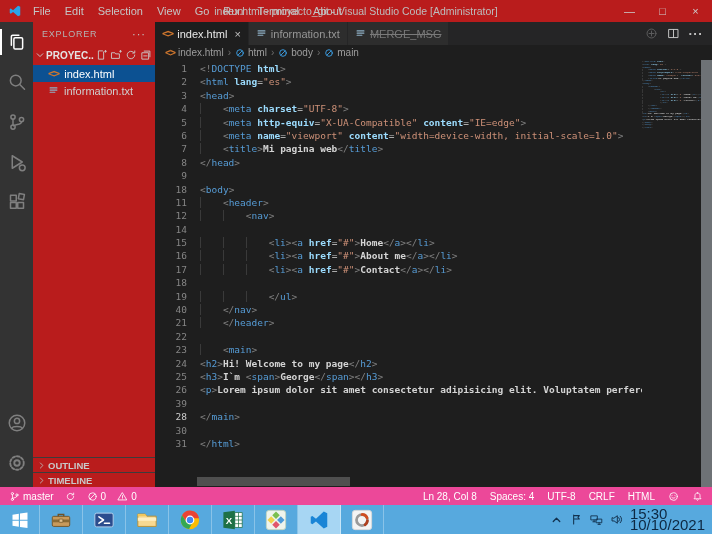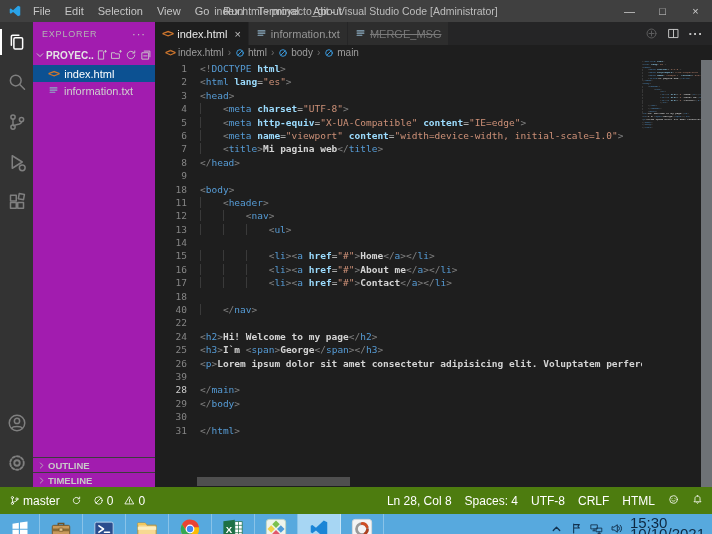--- a/index.html
+++ b/index.html
@@ -6,38 +6,38 @@
   html,body { background:#000; }
   #screen{
     position:relative; width:712px; height:534px; overflow:hidden;
     font-family:"Liberation Sans", sans-serif; background:#1e1e1e;
     -webkit-font-smoothing:antialiased;
   }
   svg{ display:block; }
   .icn{ display:inline-flex; align-items:center; justify-content:center; line-height:1; }
 
   
-  #titlebar{ height:22px; background:#404040; display:flex; align-items:center; color:#c5c5c5; position:relative; }
+  #titlebar{ height:22px; background:#b91c1c; display:flex; align-items:center; color:#c5c5c5; position:relative; }
   #vscode-logo{ margin:0 4px 0 8px; font-size:14px; color:#29a8e8; }
   #menubar{ display:flex; font-size:11px; }
   .menu{ padding:0 7px; line-height:22px; cursor:default; }
   #window-title{ position:absolute; left:50%; top:0; transform:translateX(-50%); line-height:22px; font-size:10.5px; white-space:nowrap; color:#bdbdbd; }
   #win-controls{ margin-left:auto; display:flex; }
   .wc{ width:33px; text-align:center; line-height:22px; font-size:11px; color:#cfcfcf; }
 
   
   #main{ display:flex; height:465px; }
 
   #activitybar{ width:33px; background:#333333; display:flex; flex-direction:column; align-items:center; flex:none; }
   .ab-item{ width:33px; height:40px; display:flex; align-items:center; justify-content:center; color:#7f7f7f; font-size:20px; position:relative; }
   .ab-item.active{ color:#ffffff; }
   .ab-item.active::before{ content:''; position:absolute; left:0; top:7px; bottom:7px; width:2px; background:#fff; }
   #ab-bottom{ margin-top:auto; display:flex; flex-direction:column; align-items:center; padding-bottom:4px; }
 
-  #sidebar{ width:122px; background:#a21caf; color:#cccccc; display:flex; flex-direction:column; flex:none; overflow:hidden; }
+  #sidebar{ width:122px; background:#b91c1c; color:#cccccc; display:flex; flex-direction:column; flex:none; overflow:hidden; }
   .sb-title{ height:23px; display:flex; align-items:center; padding:0 9px; font-size:9px; letter-spacing:.8px; color:#b3b3b3; }
   .sb-title-dots{ margin-left:auto; font-size:11px; letter-spacing:1px; color:#c5c5c5; }
   .sb-section{ height:20px; display:flex; align-items:center; padding:0 3px 0 2px; font-size:10px; font-weight:bold; color:#e4e4e4; gap:1px; }
   .sb-section .icn{ font-size:10px; color:#cccccc; }
   .sb-section-label{ flex:1 1 auto; overflow:hidden; white-space:nowrap; }
   .sb-actions{ display:flex; gap:3px; }
   .sb-actions .icn{ font-size:12px; }
   .file-row{ height:17px; display:flex; align-items:center; gap:5px; padding-left:15px; font-size:11px; color:#cfcfcf; white-space:nowrap; }
   .file-row .icn{ font-size:11px; }
   .file-row.selected{ background:#0c5192; color:#ffffff; }
@@ -69,21 +69,21 @@
   .tk-p{ color:#808080; } .tk-t{ color:#569cd6; } .tk-a{ color:#9cdcfe; font-weight:600; }
   .tk-s{ color:#ce9178; } .tk-o{ color:#d4d4d4; } .tk-x{ color:#d4d4d4; font-weight:600; }
   .tk-w{ background:repeating-linear-gradient(to right,#3a3a3a 0 1px,transparent 1px 22.9px); }
 
   #minimap{ position:absolute; top:1px; right:11px; width:59px; height:260px; overflow:hidden; opacity:.9; }
   .mm-line{ white-space:pre; font-family:"DejaVu Sans Mono", monospace; font-size:2.5px; line-height:2.75px; overflow:hidden; }
   #vscroll{ position:absolute; top:0; right:0; width:11px; height:100%; background:#6e7276; }
   #hscroll{ position:absolute; bottom:1px; left:42px; width:153px; height:9px; background:#4f4f4f; }
 
   
-  #statusbar{ height:27px; background:#4d7c0f; color:#ffffff; display:flex; align-items:center; padding:0 9px; font-size:12px; gap:11px; }
+  #statusbar{ height:18px; background:#ec4899; color:#ffffff; display:flex; align-items:center; padding:0 9px; font-size:10px; gap:11px; }
   .st-item{ display:flex; align-items:center; gap:3px; white-space:nowrap; }
   .st-item .icn{ font-size:11px; }
   #st-right{ margin-left:auto; display:flex; align-items:flex-start; gap:13px; }
 
   
   #taskbar{ height:29px; background:#57a9de; display:flex; align-items:stretch; }
   .tb-btn{ width:43px; display:flex; align-items:center; justify-content:center; border-right:1px solid rgba(255,255,255,.3); }
   .tb-btn:first-child{ width:40px; }
   .tb-btn.active{ background:#a7d6f3; border-right-color:#c7e6f8; }
   #tray{ margin-left:auto; display:flex; align-items:center; gap:7px; padding-right:7px; color:#12314e; }
@@ -392,74 +392,78 @@
             </div>
             <div class="code-line" data-name="code-line">
               <span class="ln" data-name="line-number">11</span>
               <span class="lt" data-name="code-text"><span class="tk-w">    </span><span class="tk-p">&lt;</span><span class="tk-t">header</span><span class="tk-p">&gt;</span></span>
             </div>
             <div class="code-line" data-name="code-line">
               <span class="ln" data-name="line-number">12</span>
               <span class="lt" data-name="code-text"><span class="tk-w">        </span><span class="tk-p">&lt;</span><span class="tk-t">nav</span><span class="tk-p">&gt;</span></span>
             </div>
             <div class="code-line" data-name="code-line">
-              <span class="ln" data-name="line-number">13</span>
-              <span class="lt" data-name="code-text"><span class="tk-w">            </span><span class="tk-p">&lt;</span><span class="tk-t">ul</span><span class="tk-p">&gt;</span></span>
-            </div>
-            <div class="code-line" data-name="code-line">
               <span class="ln" data-name="line-number">14</span>
               <span class="lt" data-name="code-text"></span>
             </div>
             <div class="code-line" data-name="code-line">
               <span class="ln" data-name="line-number">15</span>
               <span class="lt" data-name="code-text"><span class="tk-w">            </span><span class="tk-p">&lt;</span><span class="tk-t">li</span><span class="tk-p">&gt;&lt;</span><span class="tk-t">a</span><span class="tk-a"> href</span><span class="tk-o">=</span><span class="tk-s">"#"</span><span class="tk-p">&gt;</span><span class="tk-x">Home</span><span class="tk-p">&lt;/</span><span class="tk-t">a</span><span class="tk-p">&gt;&lt;/</span><span class="tk-t">li</span><span class="tk-p">&gt;</span></span>
             </div>
             <div class="code-line" data-name="code-line">
               <span class="ln" data-name="line-number">16</span>
               <span class="lt" data-name="code-text"><span class="tk-w">            </span><span class="tk-p">&lt;</span><span class="tk-t">li</span><span class="tk-p">&gt;&lt;</span><span class="tk-t">a</span><span class="tk-a"> href</span><span class="tk-o">=</span><span class="tk-s">"#"</span><span class="tk-p">&gt;</span><span class="tk-x">About me</span><span class="tk-p">&lt;/</span><span class="tk-t">a</span><span class="tk-p">&gt;&lt;/</span><span class="tk-t">li</span><span class="tk-p">&gt;</span></span>
             </div>
             <div class="code-line" data-name="code-line">
               <span class="ln" data-name="line-number">17</span>
               <span class="lt" data-name="code-text"><span class="tk-w">            </span><span class="tk-p">&lt;</span><span class="tk-t">li</span><span class="tk-p">&gt;&lt;</span><span class="tk-t">a</span><span class="tk-a"> href</span><span class="tk-o">=</span><span class="tk-s">"#"</span><span class="tk-p">&gt;</span><span class="tk-x">Contact</span><span class="tk-p">&lt;/</span><span class="tk-t">a</span><span class="tk-p">&gt;&lt;/</span><span class="tk-t">li</span><span class="tk-p">&gt;</span></span>
             </div>
             <div class="code-line" data-name="code-line">
               <span class="ln" data-name="line-number">18</span>
               <span class="lt" data-name="code-text"></span>
             </div>
             <div class="code-line" data-name="code-line">
+              <span class="ln" data-name="line-number">19</span>
+              <span class="lt" data-name="code-text"><span class="tk-w">            </span><span class="tk-p">&lt;/</span><span class="tk-t">ul</span><span class="tk-p">&gt;</span></span>
+            </div>
+            <div class="code-line" data-name="code-line">
               <span class="ln" data-name="line-number">40</span>
               <span class="lt" data-name="code-text"><span class="tk-w">    </span><span class="tk-p">&lt;/</span><span class="tk-t">nav</span><span class="tk-p">&gt;</span></span>
             </div>
             <div class="code-line" data-name="code-line">
+              <span class="ln" data-name="line-number">21</span>
+              <span class="lt" data-name="code-text"><span class="tk-w">    </span><span class="tk-p">&lt;/</span><span class="tk-t">header</span><span class="tk-p">&gt;</span></span>
+            </div>
+            <div class="code-line" data-name="code-line">
               <span class="ln" data-name="line-number">22</span>
               <span class="lt" data-name="code-text"></span>
             </div>
             <div class="code-line" data-name="code-line">
+              <span class="ln" data-name="line-number">23</span>
+              <span class="lt" data-name="code-text"><span class="tk-w">    </span><span class="tk-p">&lt;</span><span class="tk-t">main</span><span class="tk-p">&gt;</span></span>
+            </div>
+            <div class="code-line" data-name="code-line">
               <span class="ln" data-name="line-number">24</span>
               <span class="lt" data-name="code-text"><span class="tk-p">&lt;</span><span class="tk-t">h2</span><span class="tk-p">&gt;</span><span class="tk-x">Hi! Welcome to my page</span><span class="tk-p">&lt;/</span><span class="tk-t">h2</span><span class="tk-p">&gt;</span></span>
             </div>
             <div class="code-line" data-name="code-line">
               <span class="ln" data-name="line-number">25</span>
               <span class="lt" data-name="code-text"><span class="tk-p">&lt;</span><span class="tk-t">h3</span><span class="tk-p">&gt;</span><span class="tk-x">I`m </span><span class="tk-p">&lt;</span><span class="tk-t">span</span><span class="tk-p">&gt;</span><span class="tk-x">George</span><span class="tk-p">&lt;/</span><span class="tk-t">span</span><span class="tk-p">&gt;&lt;/</span><span class="tk-t">h3</span><span class="tk-p">&gt;</span></span>
             </div>
             <div class="code-line" data-name="code-line">
               <span class="ln" data-name="line-number">26</span>
               <span class="lt" data-name="code-text"><span class="tk-p">&lt;</span><span class="tk-t">p</span><span class="tk-p">&gt;</span><span class="tk-x">Lorem ipsum dolor sit amet consectetur adipisicing elit. Voluptatem perferendis</span></span>
             </div>
             <div class="code-line" data-name="code-line">
               <span class="ln" data-name="line-number">39</span>
               <span class="lt" data-name="code-text"></span>
             </div>
             <div class="code-line" data-name="code-line">
               <span class="ln active" data-name="line-number">28</span>
               <span class="lt" data-name="code-text"><span class="tk-p">&lt;/</span><span class="tk-t">main</span><span class="tk-p">&gt;</span></span>
-            </div>
-            <div class="code-line" data-name="code-line">
-              <span class="ln" data-name="line-number">29</span>
-              <span class="lt" data-name="code-text"><span class="tk-p">&lt;/</span><span class="tk-t">body</span><span class="tk-p">&gt;</span></span>
             </div>
             <div class="code-line" data-name="code-line">
               <span class="ln" data-name="line-number">30</span>
               <span class="lt" data-name="code-text"></span>
             </div>
             <div class="code-line" data-name="code-line">
               <span class="ln" data-name="line-number">31</span>
               <span class="lt" data-name="code-text"><span class="tk-p">&lt;/</span><span class="tk-t">html</span><span class="tk-p">&gt;</span></span>
             </div>
           </div>

